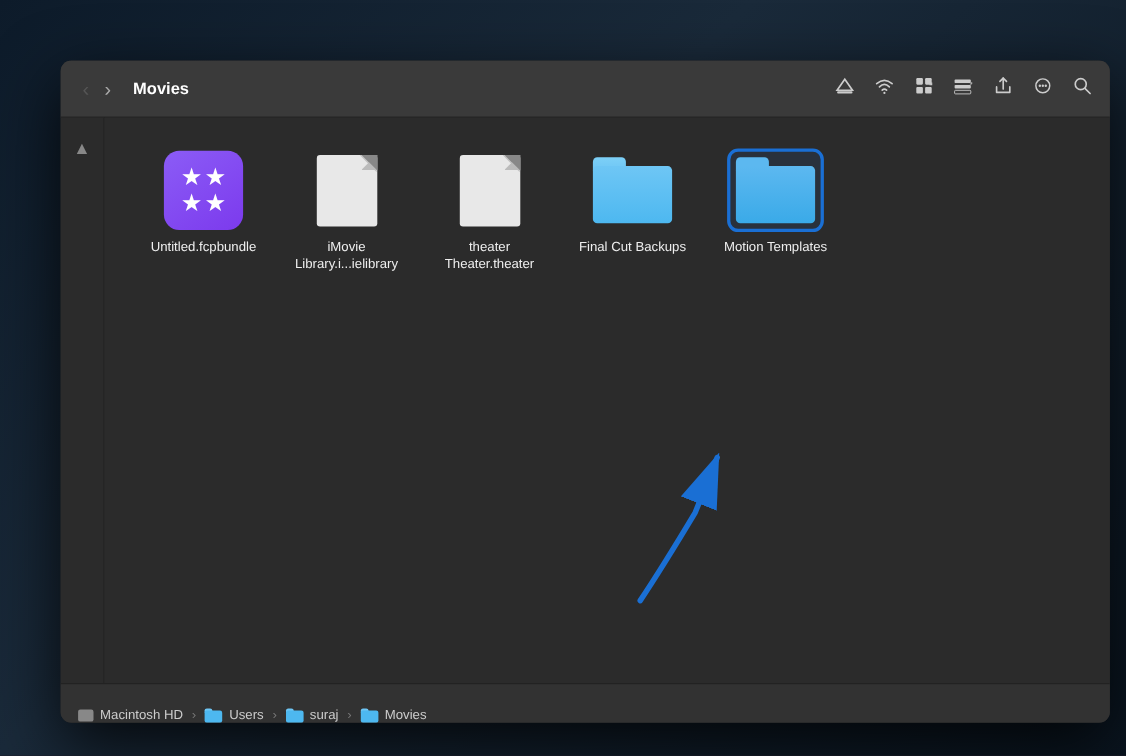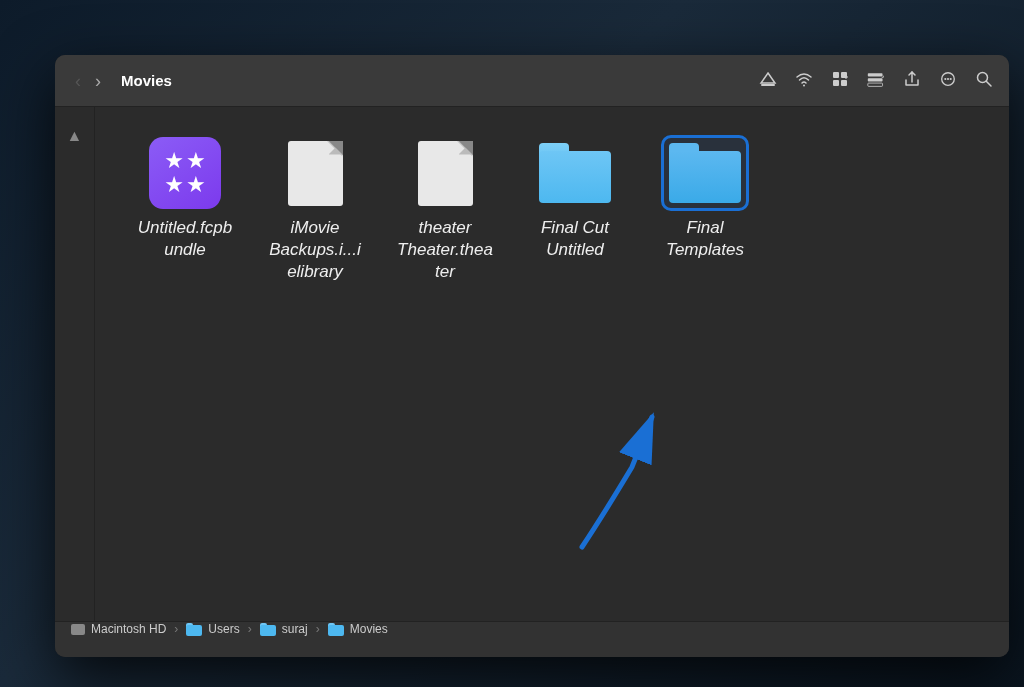--- a/index.html
+++ b/index.html
@@ -144,26 +144,25 @@
     .file-icon {
       width: 72px;
       height: 72px;
       display: flex;
       align-items: center;
       justify-content: center;
       margin-bottom: 8px;
     }
 
     .file-label {
-      font-size: 17px;
+      font-size: 12px;
       color: #eee;
       text-align: center;
       line-height: 1.3;
       word-break: break-word;
-      font-style: italic;
     }
 
     
     .fcp-bundle {
       width: 72px;
       height: 72px;
       background: linear-gradient(145deg, #8b5cf6, #7c3aed);
       border-radius: 14px;
       display: flex;
       align-items: center;
@@ -252,21 +251,21 @@
       width: 200px;
       height: 180px;
     }
 
     
     .statusbar {
       height: 36px;
       background: #323232;
       border-top: 1px solid #222;
       display: flex;
-      align-items: flex-start;
+      align-items: flex-end;
       padding: 0 16px;
       gap: 8px;
       flex-shrink: 0;
     }
 
     .breadcrumb-item {
       display: flex;
       align-items: center;
       gap: 6px;
       font-size: 12px;
@@ -413,53 +412,53 @@
           <span class="file-label">Untitled.fcpbundle</span>
         </div>
 
         <div class="file-item">
           <div class="file-icon">
             <div class="doc-icon" style="width:55px;height:65px;background:#e8e8e8;border-radius:3px;position:relative;">
               <div style="position:absolute;top:0;right:0;width:0;height:0;border-style:solid;border-width:0 14px 14px 0;border-color:transparent #888 transparent transparent;"></div>
               <div style="position:absolute;top:0;right:0;width:14px;height:14px;background:#bbb;clip-path:polygon(100% 0, 100% 100%, 0 100%);"></div>
             </div>
           </div>
-          <span class="file-label">iMovie Backups.i...ielibrary</span>
+          <span class="file-label">iMovie Library.i...ielibrary</span>
         </div>
 
         <div class="file-item">
           <div class="file-icon">
             <div class="doc-icon" style="width:55px;height:65px;background:#e8e8e8;border-radius:3px;position:relative;">
               <div style="position:absolute;top:0;right:0;width:0;height:0;border-style:solid;border-width:0 14px 14px 0;border-color:transparent #888 transparent transparent;"></div>
               <div style="position:absolute;top:0;right:0;width:14px;height:14px;background:#bbb;clip-path:polygon(100% 0, 100% 100%, 0 100%);"></div>
             </div>
           </div>
           <span class="file-label">theater Theater.theater</span>
         </div>
 
         <div class="file-item">
           <div class="file-icon">
             <div class="folder-icon">
               <div class="folder-tab"></div>
               <div class="folder-body"></div>
             </div>
           </div>
-          <span class="file-label">Final Cut Untitled</span>
+          <span class="file-label">Final Cut Backups</span>
         </div>
 
         <div class="file-item">
           <div class="file-icon" style="position:relative;">
             <div style="border:3px solid #1a6fd4;border-radius:10px;padding:5px;background:rgba(26,111,212,0.1);display:inline-block;">
               <div class="folder-icon">
                 <div class="folder-tab" style="background:#5cb8f0;"></div>
                 <div class="folder-body" style="background:linear-gradient(180deg,#5cb8f0 0%,#3aaae8 100%);"></div>
               </div>
             </div>
           </div>
-          <span class="file-label">Final Templates</span>
+          <span class="file-label">Motion Templates</span>
         </div>
 
 
       </div>
 
       <div class="arrow-annotation">
         <svg class="arrow-svg" viewBox="0 0 200 180">
           <defs>
             <marker id="arrowhead" markerWidth="10" markerHeight="7" refX="9" refY="3.5" orient="auto">
               <polygon points="0 0, 10 3.5, 0 7" fill="#1a6fd4"></polygon>

